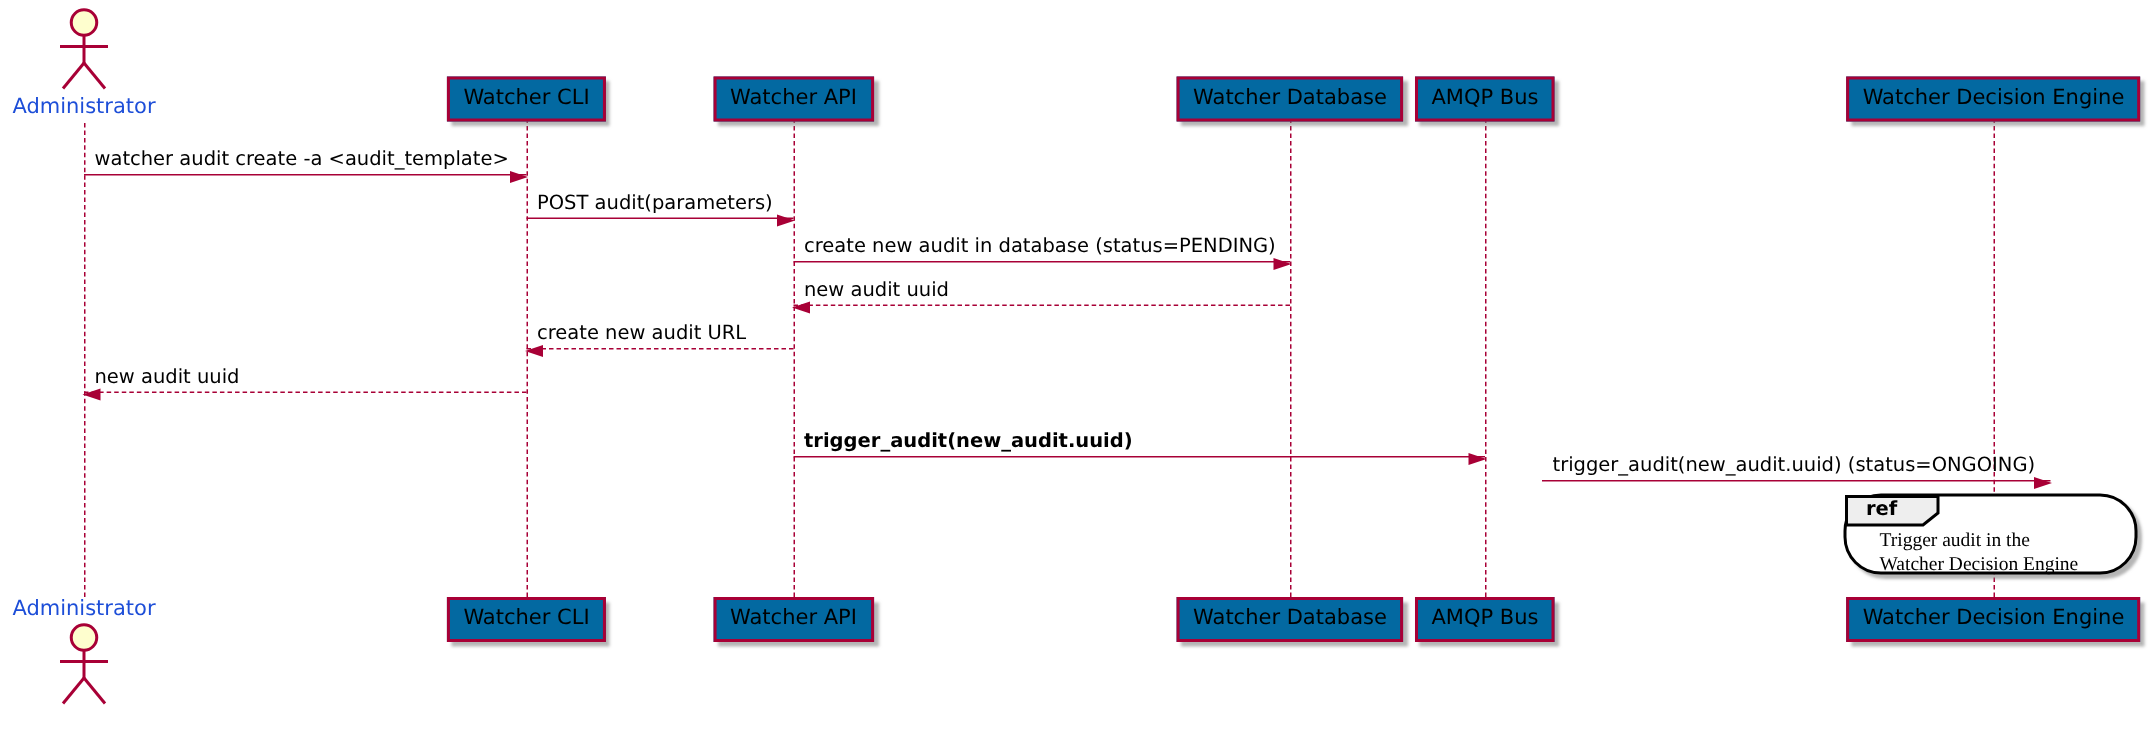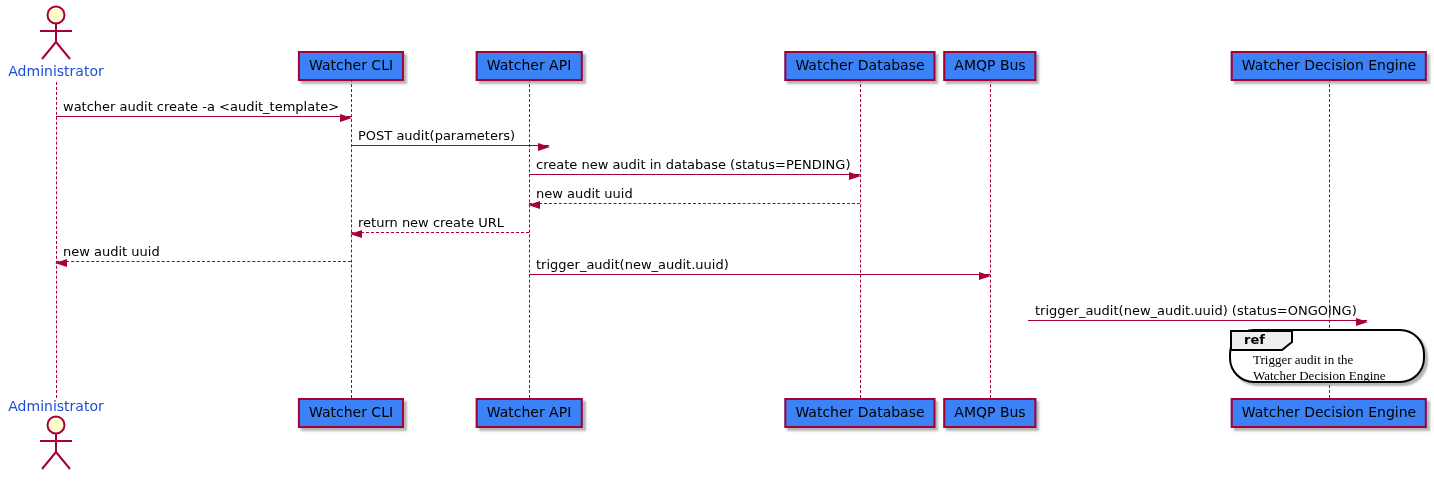--- a/index.html
+++ b/index.html
@@ -18,21 +18,21 @@
   
   .lifeline {
     position: absolute;
     width: 0;
     border-left: 1px dashed #A80036;
   }
   
   .pbox {
     position: absolute;
     transform: translateX(-50%);
-    background: #3b82f6;
+    background: #0369a1;
     border: 2px solid #A80036;
     padding: 4px 9px 5px 9px;
     font-size: 14px;
     color: #000000;
     white-space: nowrap;
     box-shadow: 3px 3px 2px rgba(120,120,120,0.55);
     line-height: 17px;
   }
   
   .actor-label {
@@ -139,51 +139,51 @@
   <div class="pbox" style="left:860px; top:51px;">Watcher Database</div>
   <div class="pbox" style="left:990px; top:51px;">AMQP Bus</div>
   <div class="pbox" style="left:1329px; top:51px;">Watcher Decision Engine</div>
 
   <div class="msg dir-right" style="left:56px; top:96px; width:295px;">
     <span class="msg-label">watcher audit create -a &lt;audit_template&gt;</span>
     <div class="msg-line"></div>
     <div class="arrow-head"></div>
   </div>
 
-  <div class="msg dir-right" style="left:351px; top:125px; width:178px;padding-left:20px;">
+  <div class="msg dir-right" style="left:351px; top:125px; width:178px;">
     <span class="msg-label">POST audit(parameters)</span>
     <div class="msg-line"></div>
     <div class="arrow-head"></div>
   </div>
 
   <div class="msg dir-right" style="left:529px; top:154px; width:331px;">
     <span class="msg-label">create new audit in database (status=PENDING)</span>
     <div class="msg-line"></div>
     <div class="arrow-head"></div>
   </div>
 
   <div class="msg dashed dir-left" style="left:529px; top:183px; width:331px;">
     <span class="msg-label">new audit uuid</span>
     <div class="msg-line"></div>
     <div class="arrow-head"></div>
   </div>
 
   <div class="msg dashed dir-left" style="left:351px; top:212px; width:178px;">
-    <span class="msg-label">return new create URL</span>
+    <span class="msg-label">create new audit URL</span>
     <div class="msg-line"></div>
     <div class="arrow-head"></div>
   </div>
 
   <div class="msg dashed dir-left" style="left:56px; top:241px; width:295px;">
     <span class="msg-label">new audit uuid</span>
     <div class="msg-line"></div>
     <div class="arrow-head"></div>
   </div>
 
-  <div class="msg dir-right" style="left:529px; top:254px; width:461px;">
+  <div class="msg dir-right" style="left:529px; top:284px; width:461px;font-weight:bold;">
     <span class="msg-label">trigger_audit(new_audit.uuid)</span>
     <div class="msg-line"></div>
     <div class="arrow-head"></div>
   </div>
 
   <div class="msg dir-right" style="left:990px; top:300px; width:339px;margin-left:38px;">
     <span class="msg-label">trigger_audit(new_audit.uuid) (status=ONGOING)</span>
     <div class="msg-line"></div>
     <div class="arrow-head"></div>
   </div>

